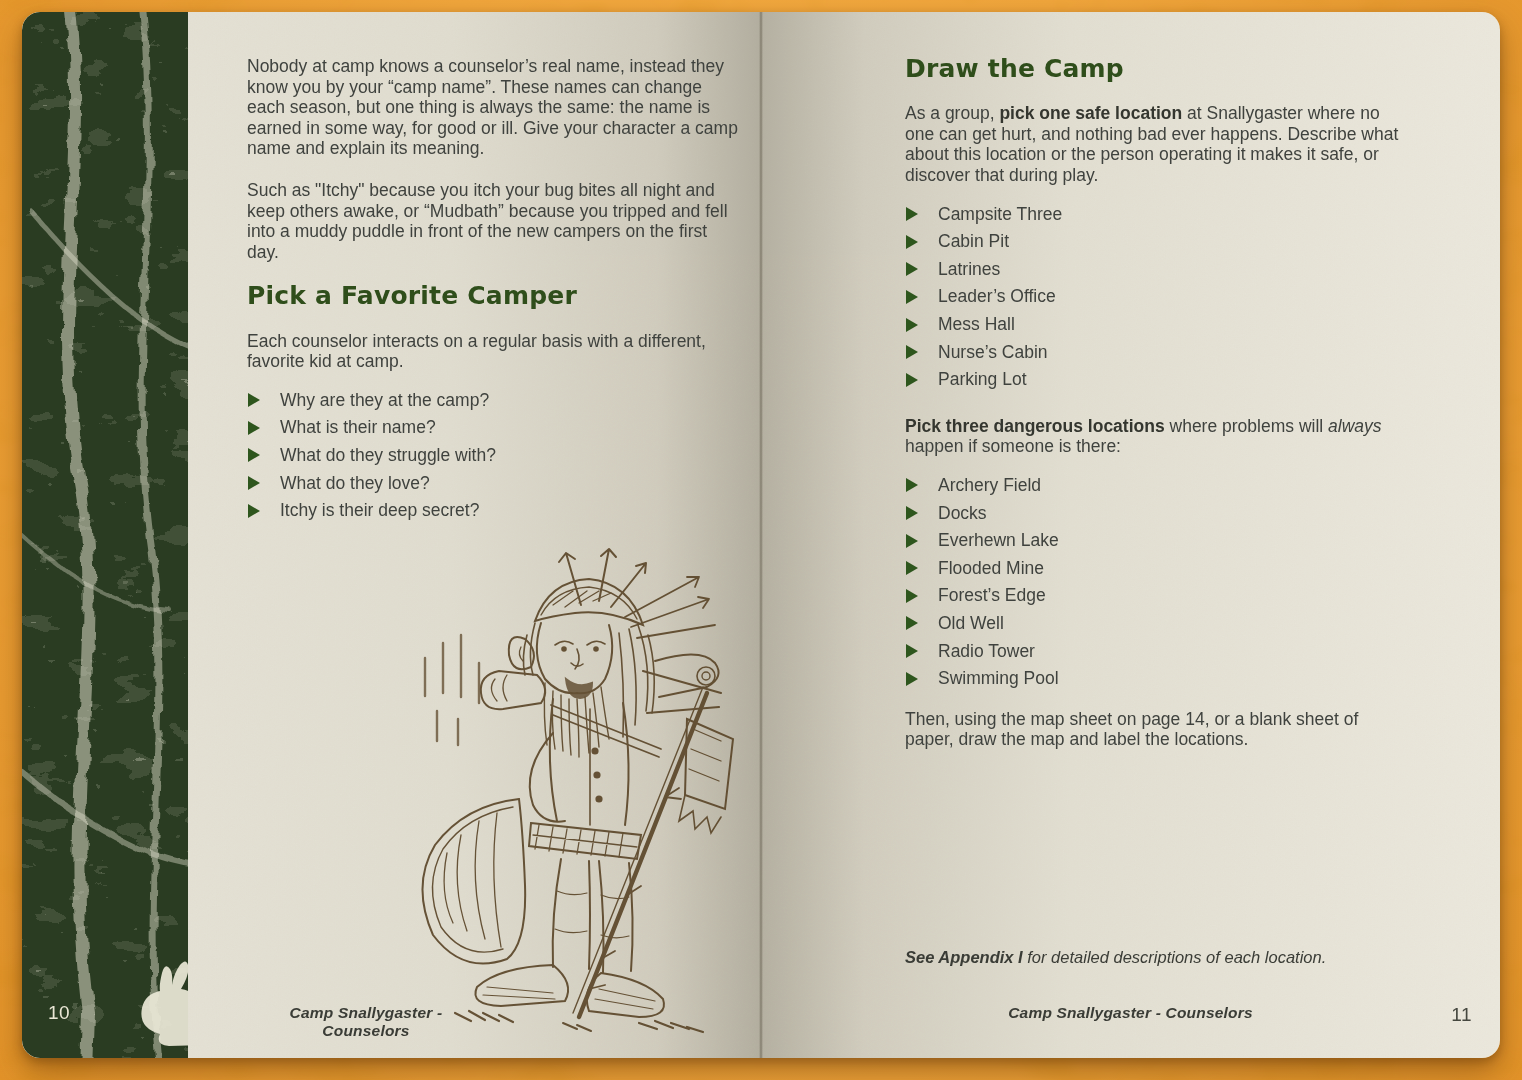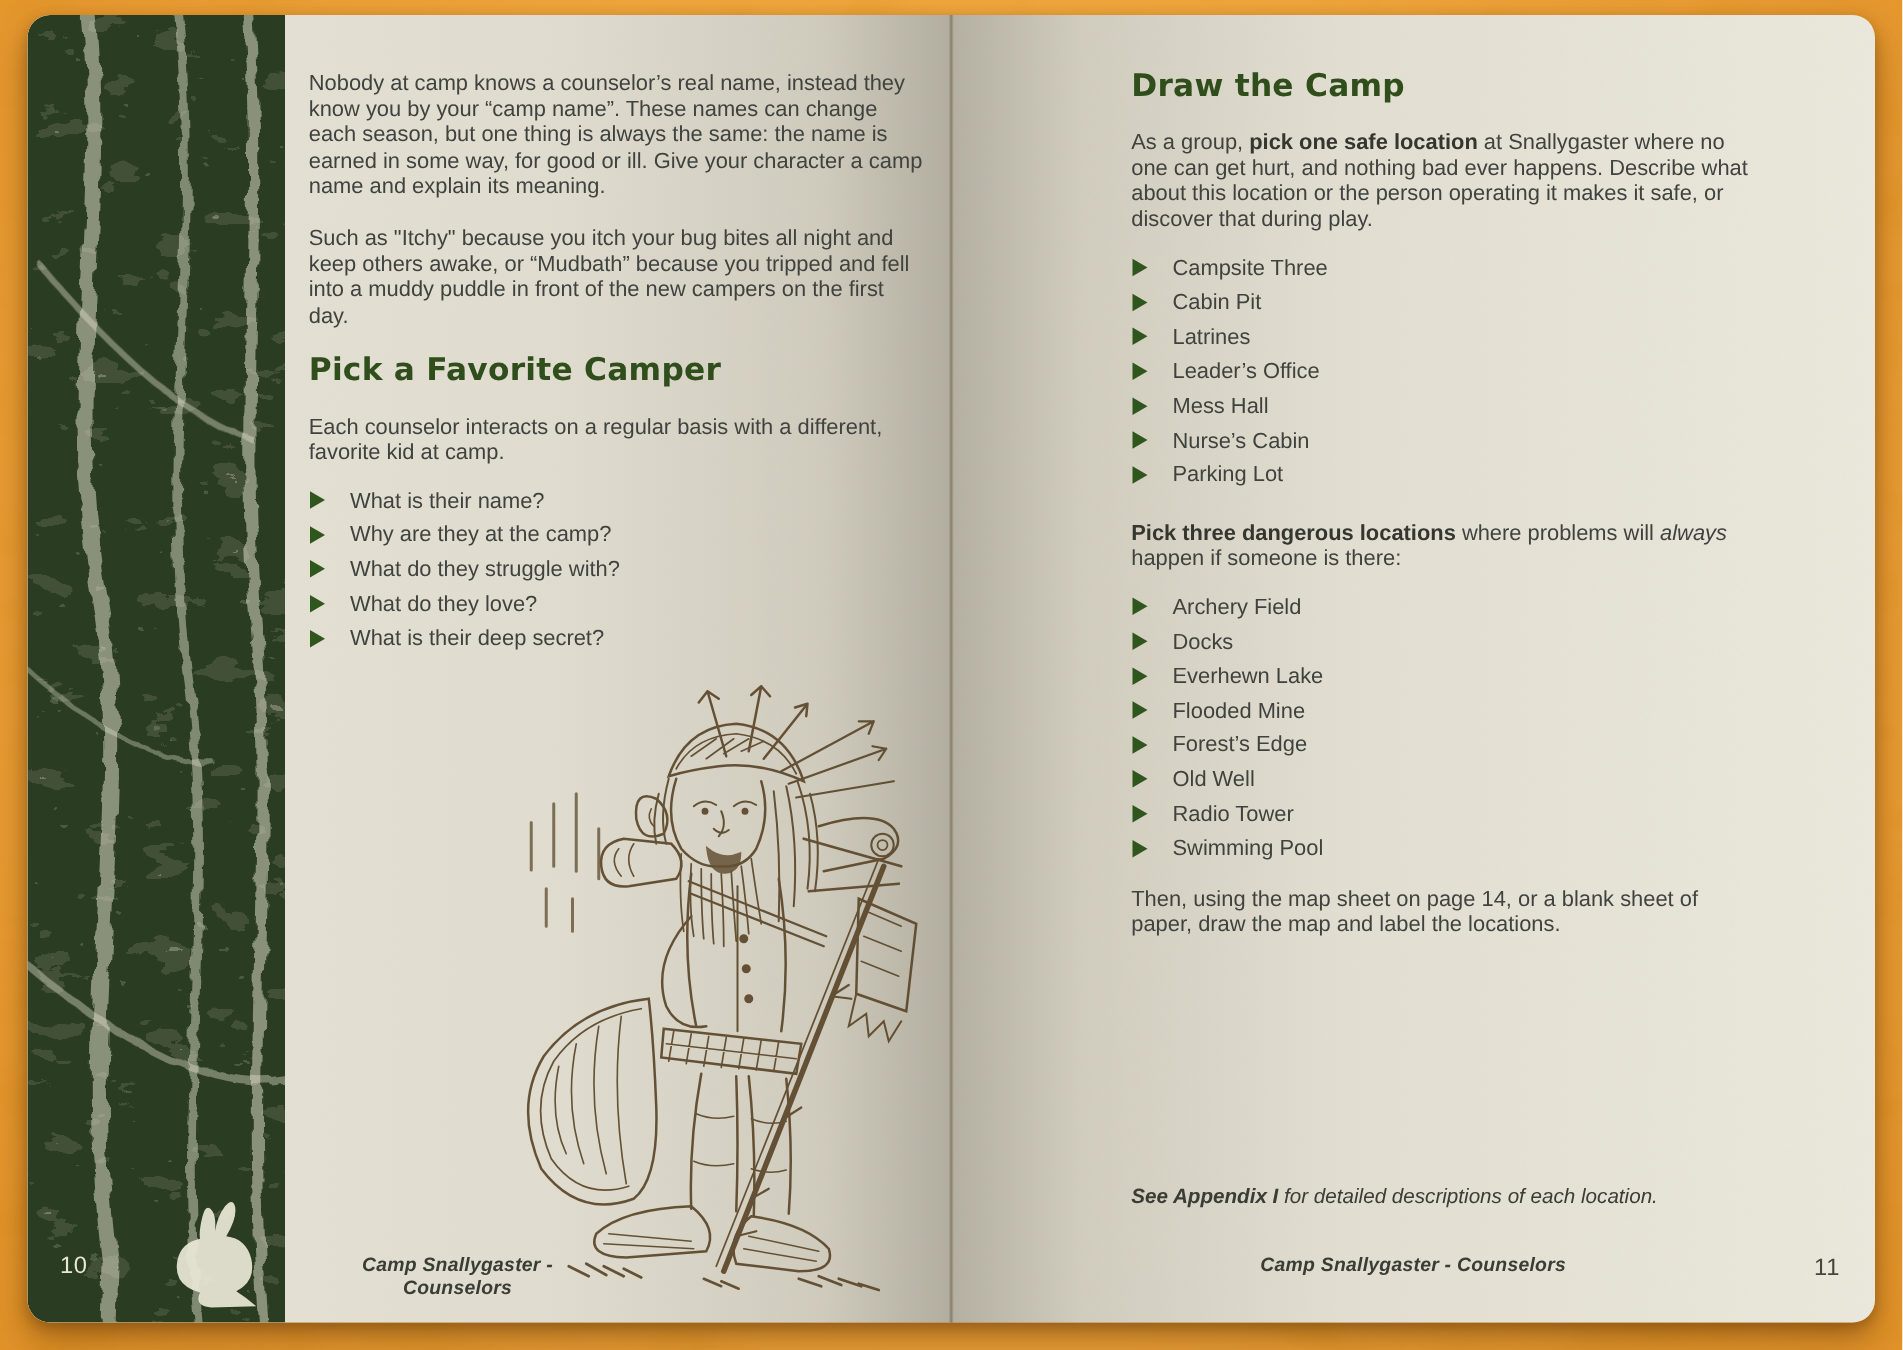--- a/index.html
+++ b/index.html
@@ -25,21 +25,21 @@
   }
   .book::after{
     content:"";position:absolute;left:737px;top:0;width:4px;height:100%;
     background:linear-gradient(to right,rgba(0,0,0,0),rgba(72,65,48,.45),rgba(0,0,0,0));
     pointer-events:none;
   }
   .page-grain{position:absolute;inset:0;pointer-events:none;opacity:.5;}
 
   
   .strip{
-    position:absolute;left:0;top:0;width:206px;height:100%;
+    position:absolute;left:0;top:0;width:166px;height:100%;
     background:#2a3c22;border-radius:18px 0 0 18px;overflow:hidden;
   }
   .pageno{position:absolute;font-size:19px;letter-spacing:.5px;}
   .pageno-left{left:26px;top:990px;color:#e9e6d5;}
   .pageno-right{right:28px;top:992px;color:#45473f;}
 
   
   .col{position:absolute;top:0;width:496px;padding-top:44px;}
   .col-left{left:225px;}
   .col-right{left:144px;}
@@ -158,25 +158,25 @@
         </svg>
         <span class="pageno pageno-left">10</span>
       </div>
 
       <div class="col col-left">
         <p>Nobody at camp knows a counselor’s real name, instead they know you by your “camp name”. These names can change each season, but one thing is always the same: the name is earned in some way, for good or ill. Give your character a camp name and explain its meaning.</p>
         <p>Such as "Itchy" because you itch your bug bites all night and keep others awake, or “Mudbath” because you tripped and fell into a muddy puddle in front of the new campers on the first day.</p>
         <h2 class="mt">Pick a Favorite Camper</h2>
         <p class="last">Each counselor interacts on a regular basis with a different, favorite kid at camp.</p>
         <ul>
+          <li><span class="tri"></span><span>Why are they at the camp?</span></li>
           <li><span class="tri"></span><span>What is their name?</span></li>
-          <li><span class="tri"></span><span>Why are they at the camp?</span></li>
           <li><span class="tri"></span><span>What do they struggle with?</span></li>
           <li><span class="tri"></span><span>What do they love?</span></li>
-          <li><span class="tri"></span><span>What is their deep secret?</span></li>
+          <li><span class="tri"></span><span>Itchy is their deep secret?</span></li>
         </ul>
       </div>
 
       <svg class="camper" width="345" height="505" viewBox="0 0 345 505">
         <g fill="none" stroke="#5b4629" stroke-width="2" stroke-linecap="round" opacity="0.92">
           <path d="M22,115 l0,38 M40,100 l0,50 M58,92 l0,62 M76,120 l0,40 M34,168 l0,30 M55,176 l0,26" stroke-width="2.4" opacity=".8"></path>
           <path d="M178,62 L163,10 M163,10 l-7,9 M163,10 l9,6"></path>
           <path d="M196,58 L206,6 M206,6 l-8,7 M206,6 l7,8"></path>
           <path d="M208,64 L243,20 M243,20 l-10,3 M243,20 l-1,10"></path>
           <path d="M222,74 L296,34 M296,34 l-12,0 M296,34 l-4,10 M228,84 L306,56 M306,56 l-11,-2 M306,56 l-6,9 M234,95 L312,82" stroke-width="1.8"></path>

